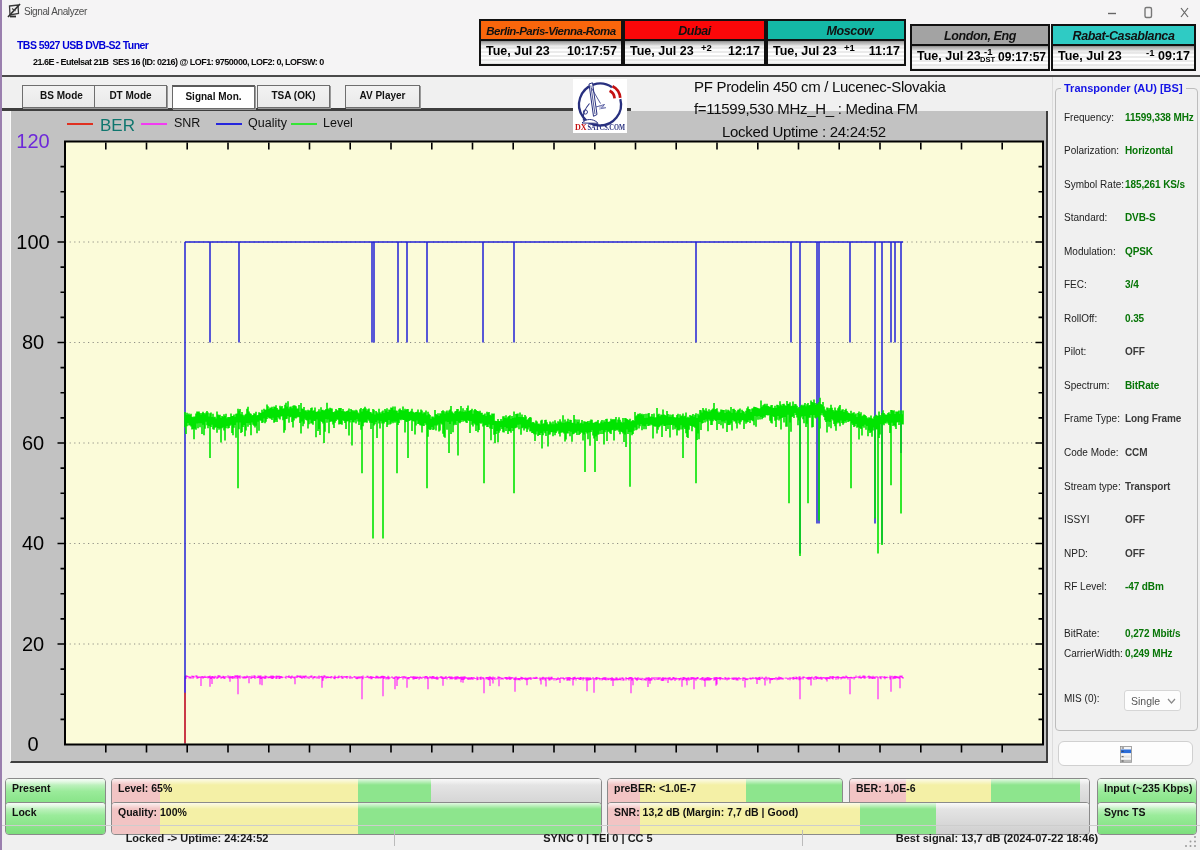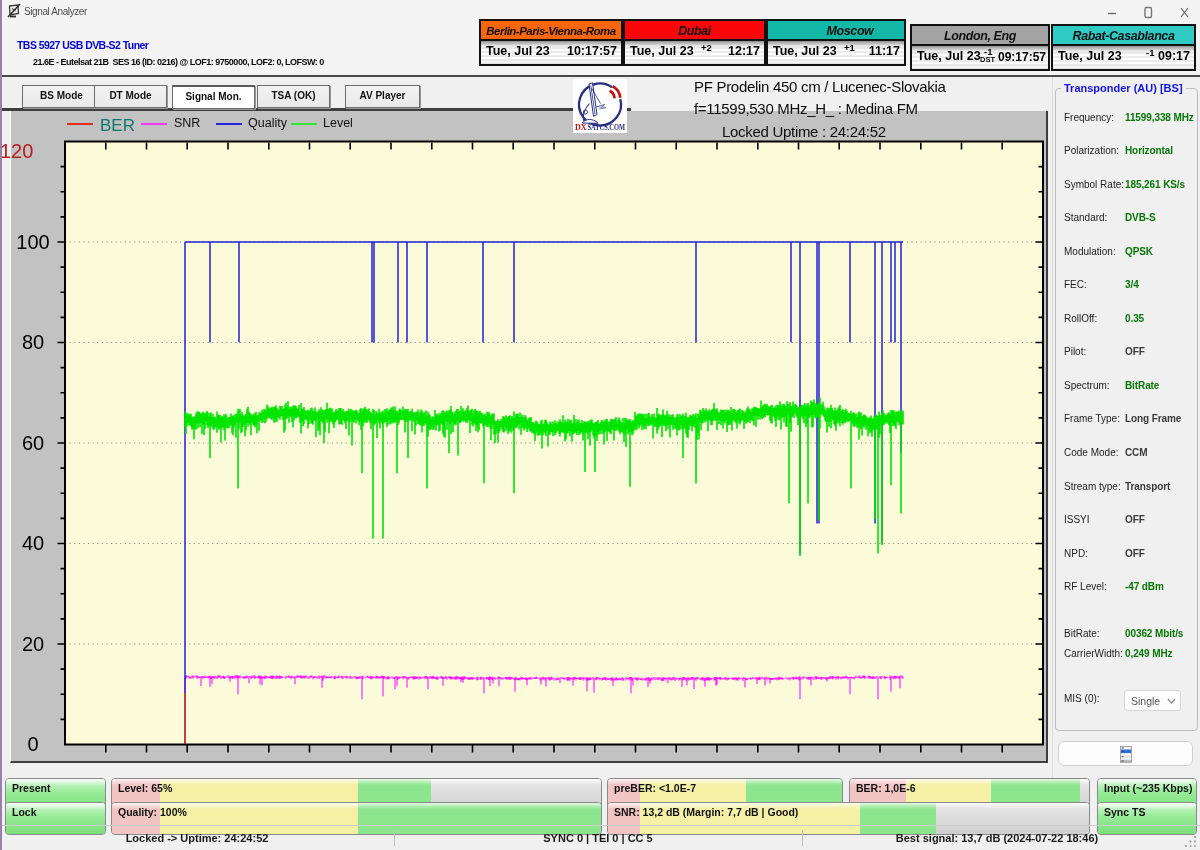--- a/index.html
+++ b/index.html
@@ -145,21 +145,21 @@
 
 <div class="abs" style="left:67px;top:123px;width:26px;height:2px;background:#e03020;"></div>
 <div class="abs" style="left:100px;top:116px;font-size:17px;color:#0f766e;">BER</div>
 <div class="abs" style="left:141px;top:123px;width:26px;height:2px;background:#f23cf2;"></div>
 <div class="abs" style="left:174px;top:116px;font-size:12.5px;color:#111;">SNR</div>
 <div class="abs" style="left:216px;top:123px;width:26px;height:2px;background:#2525dd;"></div>
 <div class="abs" style="left:248px;top:116px;font-size:12.5px;color:#111;">Quality</div>
 <div class="abs" style="left:291px;top:123px;width:26px;height:2px;background:#35e635;"></div>
 <div class="abs" style="left:323px;top:116px;font-size:12.5px;color:#111;">Level</div>
 
-<div class="abs ylab" style="left:0px;top:140px;width:66px;font-size:20px;color:#b91c1c;">120</div>
+<div class="abs ylab" style="left:0px;top:130px;width:66px;text-align:center;font-size:20px;color:#6d28d9;">120</div>
 <div class="abs ylab" style="left:0px;top:231px;width:66px;text-align:center;font-size:20px;color:#000;">100</div>
 <div class="abs ylab" style="left:0px;top:331px;width:66px;text-align:center;font-size:20px;color:#000;">80</div>
 <div class="abs ylab" style="left:0px;top:432px;width:66px;text-align:center;font-size:20px;color:#000;">60</div>
 <div class="abs ylab" style="left:0px;top:532px;width:66px;text-align:center;font-size:20px;color:#000;">40</div>
 <div class="abs ylab" style="left:0px;top:633px;width:66px;text-align:center;font-size:20px;color:#000;">20</div>
 <div class="abs ylab" style="left:0px;top:733px;width:66px;text-align:center;font-size:20px;color:#000;">0</div>
 
 <div class="abs" style="left:55px;top:131px;width:1000px;height:632px;">
 <svg width="1000" height="632" viewBox="0 0 1000 632">
 
@@ -189,21 +189,21 @@
 <div class="prow" style="top:279px;">FEC: <b class="gv">3/4</b></div>
 <div class="prow" style="top:313px;">RollOff: <b class="gv">0.35</b></div>
 <div class="prow" style="top:346px;">Pilot: <b class="kv">OFF</b></div>
 <div class="prow" style="top:380px;">Spectrum: <b class="gv">BitRate</b></div>
 <div class="prow" style="top:413px;">Frame Type: <b class="kv">Long Frame</b></div>
 <div class="prow" style="top:447px;">Code Mode: <b class="kv">CCM</b></div>
 <div class="prow" style="top:481px;">Stream type: <b class="kv">Transport</b></div>
 <div class="prow" style="top:514px;">ISSYI <b class="kv">OFF</b></div>
 <div class="prow" style="top:548px;">NPD: <b class="kv">OFF</b></div>
 <div class="prow" style="top:581px;">RF Level: <b class="gv">-47 dBm</b></div>
-<div class="prow" style="top:615px;margin-top:13px;">BitRate: <b class="gv">00362 Mbit/s</b></div>
+<div class="prow" style="top:615px;margin-top:13px;">BitRate: <b class="gv">0,272 Mbit/s</b></div>
 <div class="prow" style="top:648px;">CarrierWidth: <b class="gv">0,249 MHz</b></div>
 <div class="prow" style="top:693px;">MIS (0):</div>
 <div class="abs" style="left:1124px;top:690px;width:57px;height:21px;background:#fdfdfd;border:1px solid #d6d6d6;border-radius:3px;">
   <span style="position:absolute;left:6px;top:4px;font-size:10.5px;color:#555;">Single</span>
   <svg style="position:absolute;right:4px;top:7px;" width="9" height="7" viewBox="0 0 9 7">
       <path d="M1 1 L4.5 5 L8 1" fill="none" stroke="#8a8a8a" stroke-width="1.2"></path>
     </svg>
 </div>
 
 <div class="abs" style="left:1058px;top:741px;width:135px;height:25px;background:#fdfdfd;border:1px solid #d0d0d0;border-radius:6px;">

